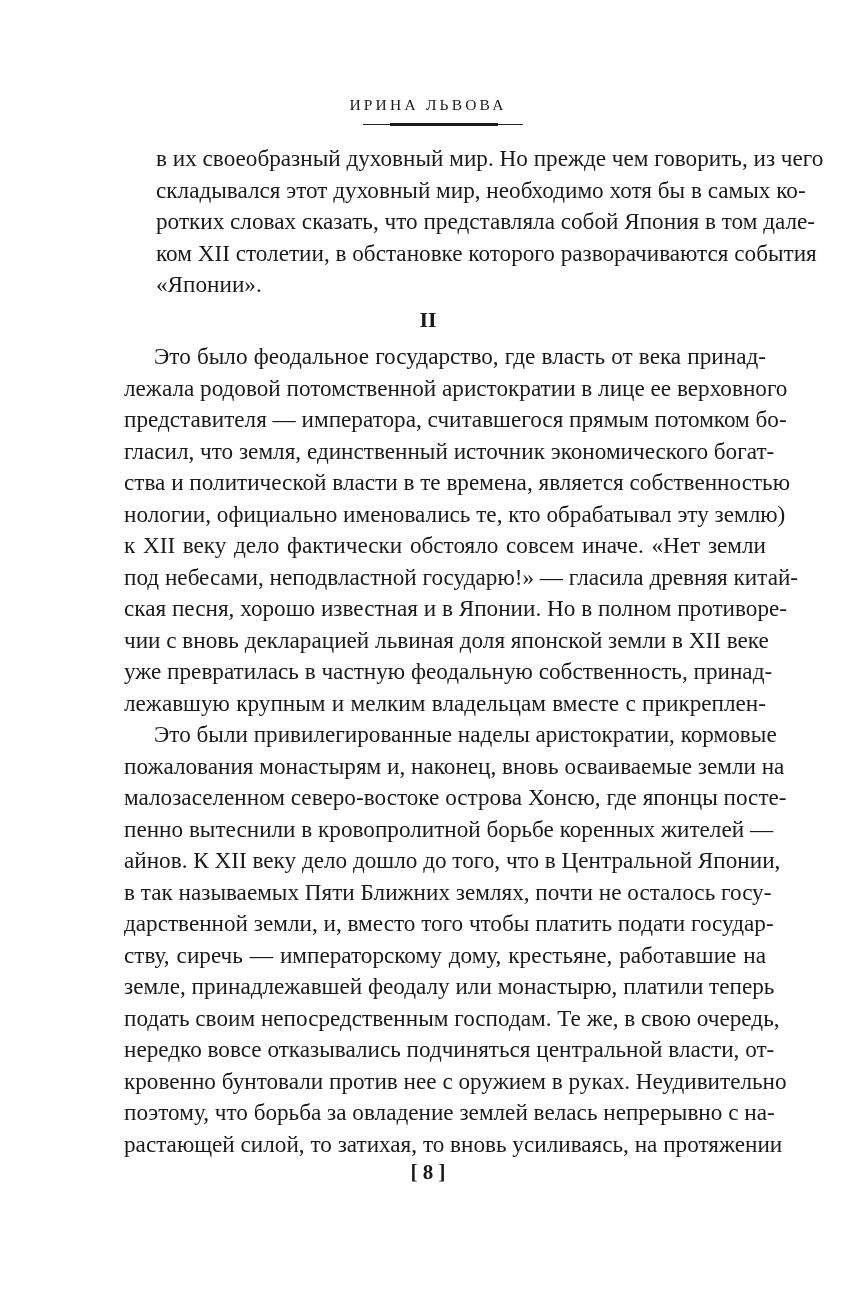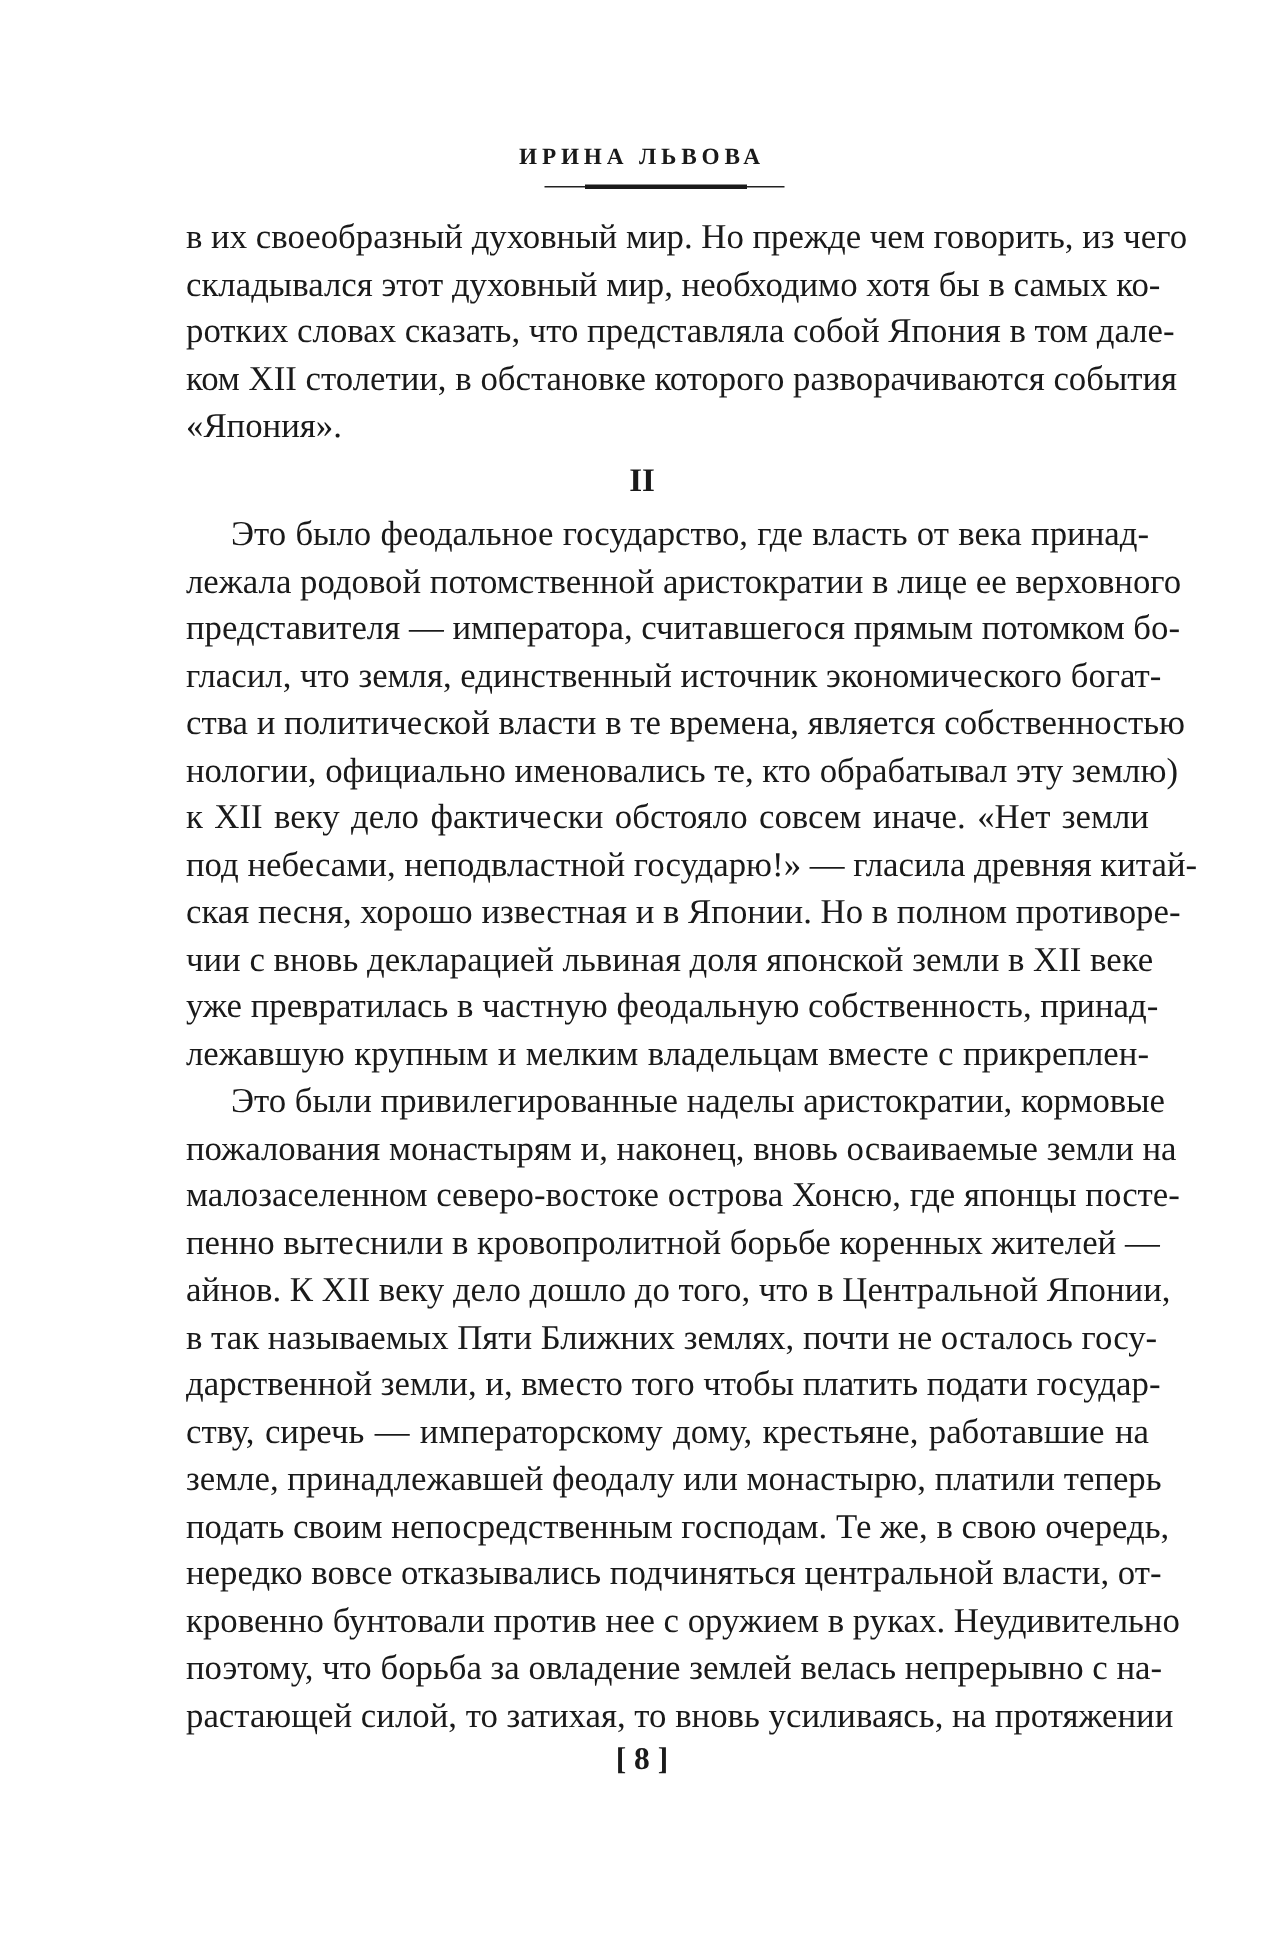--- a/index.html
+++ b/index.html
@@ -1,33 +1,33 @@
 <!DOCTYPE html>
 <html><head>
   <meta charset="utf-8">
   <style>
     html, body { margin: 0; padding: 0; background: #ffffff; }
     body { width: 856px; height: 1299px; position: relative; overflow: hidden; }
     .page { position: absolute; left: 0; top: 0; width: 856px; height: 1299px; background: #fff; color: #1a1a1a; }
     .running-head {
       position: absolute; top: 96px; left: 0; width: 856px; text-align: center;
-      font-family: "Liberation Serif", serif; font-weight: bold; font-size: 15.5px;
+      font-family: "Liberation Serif", serif; font-weight: normal; font-size: 15.5px;
       letter-spacing: 3.2px; color: #1a1a1a;
     }
     .rule-thin { position: absolute; top: 124px; left: 363px; width: 160px; height: 1px; background: #222; }
     .rule-thick { position: absolute; top: 123px; left: 390px; width: 108px; height: 3px; background: #1a1a1a; }
     .text {
       position: absolute; left: 124px; width: 642px;
       font-family: "Liberation Serif", serif; font-size: 23.2px; line-height: 31.5px;
       color: #1a1a1a;
     }
     .line { display: block; white-space: nowrap; text-align: justify; text-align-last: justify; height: 31.5px; }
     .line.last { text-align-last: left; }
     .line.indent { padding-left: 30px; }
-    .block1 { top: 143px; }
+    .block1 { top: 143px; margin-left: 32px; }
     .section-num {
       position: absolute; top: 307px; left: 0; width: 856px; text-align: center;
       font-family: "Liberation Serif", serif; font-weight: bold; font-size: 22px; color: #1a1a1a;
     }
     .block2 { top: 341px; }
     .folio {
       position: absolute; top: 1160px; left: 0; width: 856px; text-align: center;
       font-family: "Liberation Serif", serif; font-weight: bold; font-size: 21px; color: #1a1a1a;
     }
   </style>
@@ -37,21 +37,21 @@
 <div class="page">
   <div class="running-head">ИРИНА ЛЬВОВА</div>
   <div class="rule-thin"></div>
   <div class="rule-thick"></div>
 
   <div class="text block1">
     <span class="line">в их своеобразный духовный мир. Но прежде чем говорить, из чего</span>
     <span class="line">складывался этот духовный мир, необходимо хотя бы в самых ко-</span>
     <span class="line">ротких словах сказать, что представляла собой Япония в том дале-</span>
     <span class="line">ком XII столетии, в обстановке которого разворачиваются события</span>
-    <span class="line last">«Япония».</span>
+    <span class="line last">«Японии».</span>
   </div>
 
   <div class="section-num">II</div>
 
   <div class="text block2">
     <span class="line indent">Это было феодальное государство, где власть от века принад-</span>
     <span class="line">лежала родовой потомственной аристократии в лице ее верховного</span>
     <span class="line">представителя — императора, считавшегося прямым потомком бо-</span>
     <span class="line">гласил, что земля, единственный источник экономического богат-</span>
     <span class="line">ства и политической власти в те времена, является собственностью</span>

